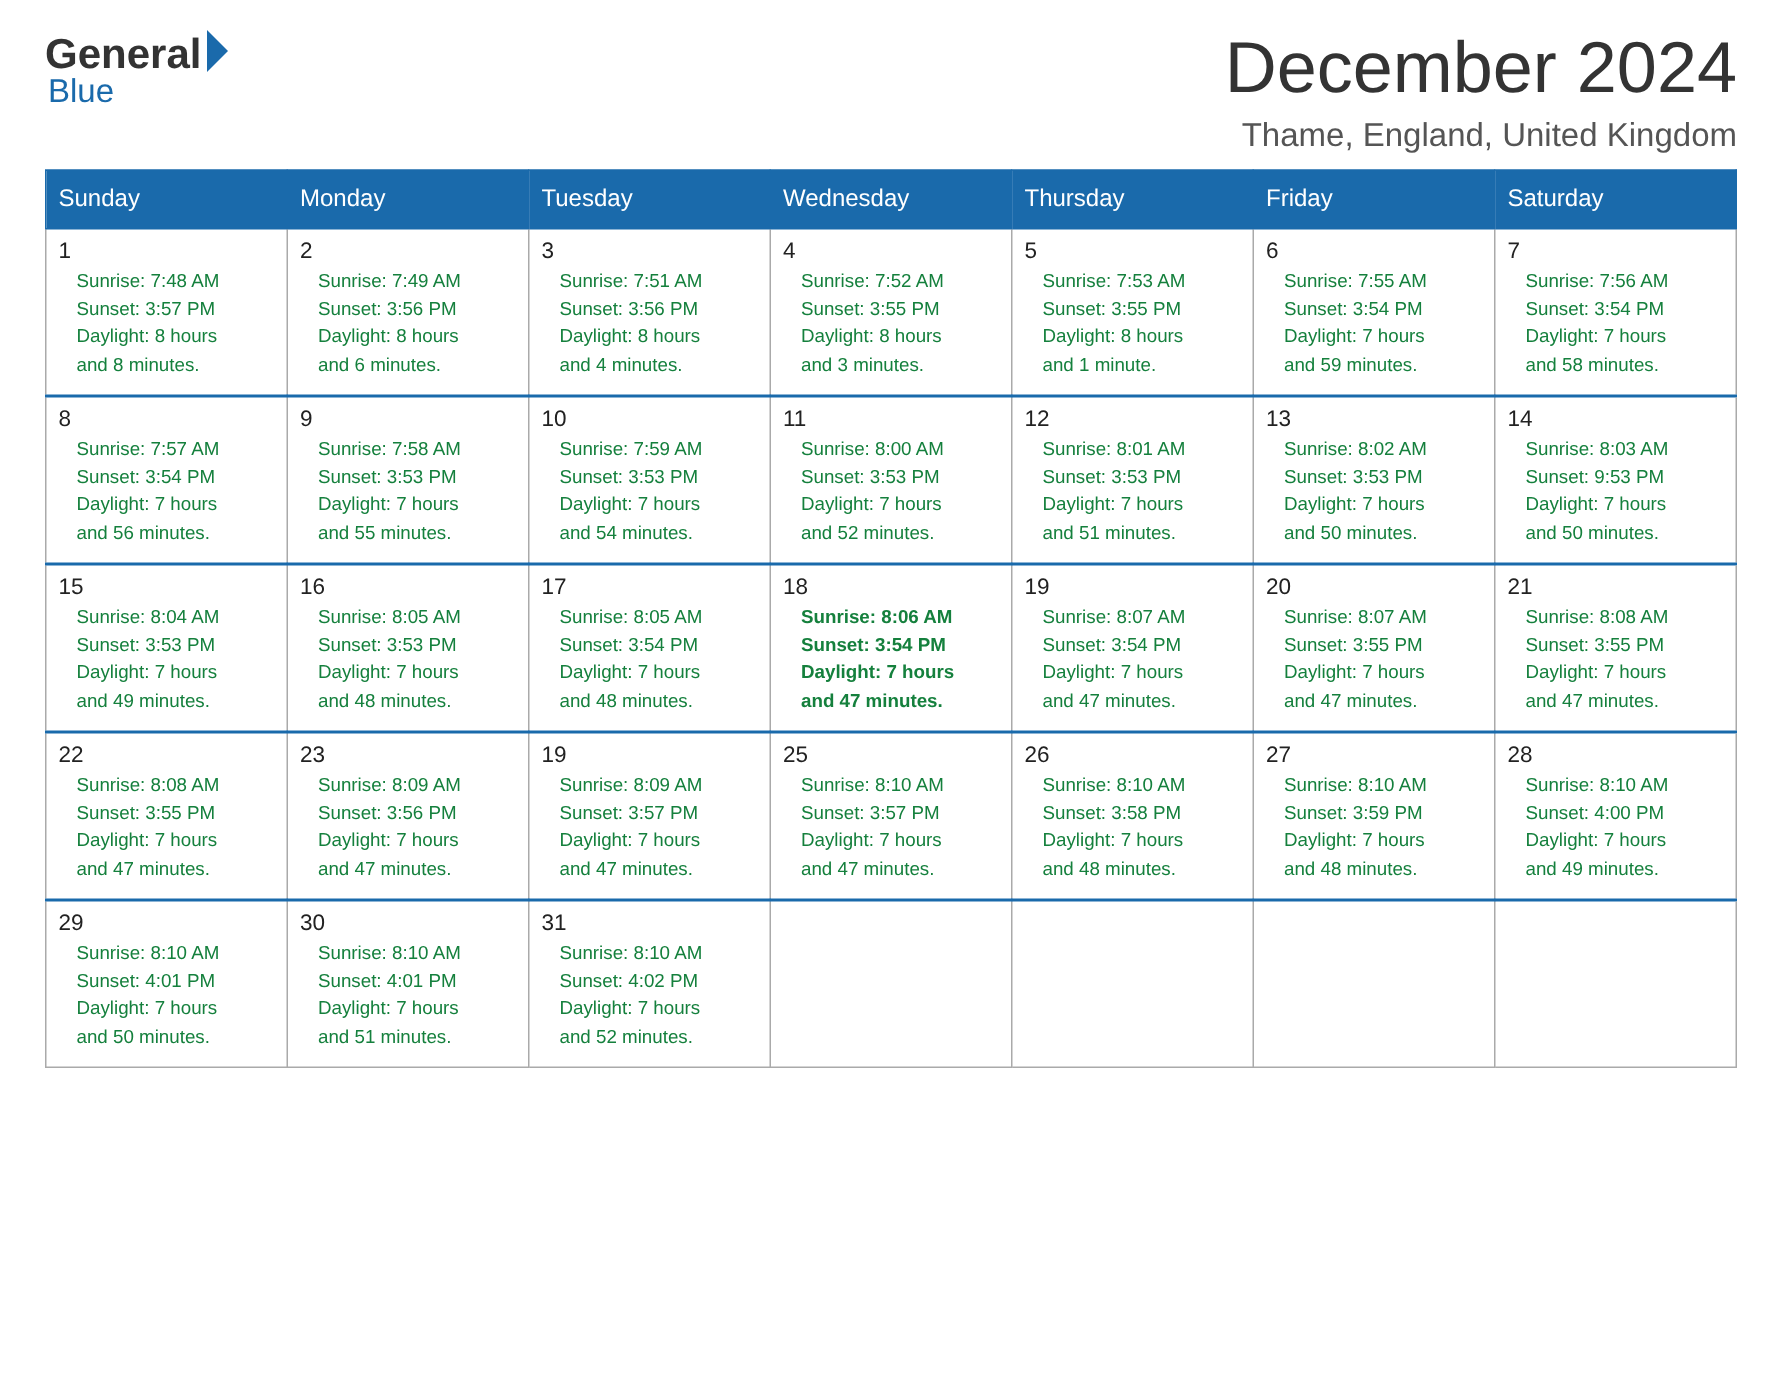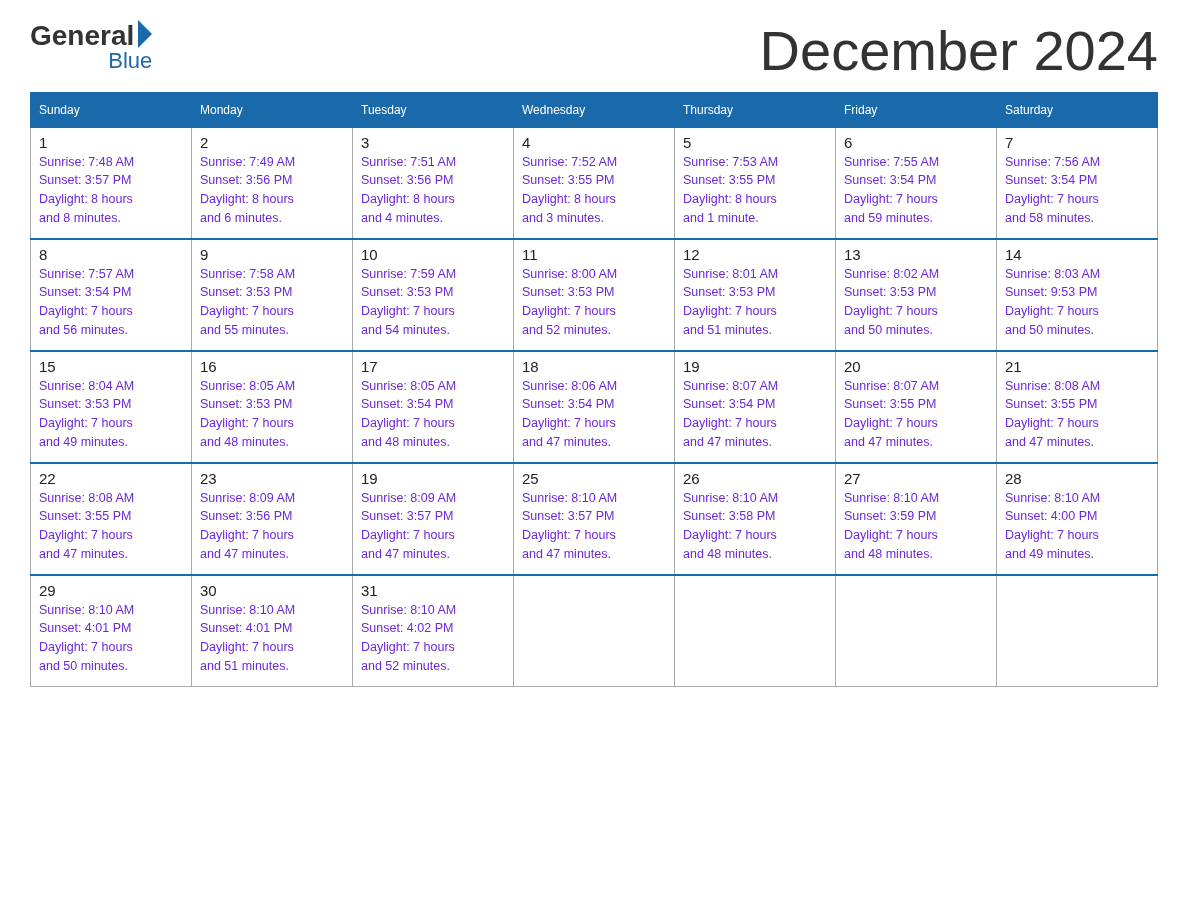--- a/index.html
+++ b/index.html
@@ -12,21 +12,21 @@
     }
     .header {
       display: flex;
       justify-content: space-between;
       align-items: flex-start;
       margin-bottom: 10px;
     }
     .logo {
       display: flex;
       flex-direction: column;
-      align-items: flex-end;
+      align-items: flex-start;
     }
     .logo-general {
       font-size: 28px;
       font-weight: bold;
       color: #333;
       display: flex;
       align-items: center;
     }
     .logo-general .arrow {
       width: 0;
@@ -41,63 +41,64 @@
       font-size: 22px;
       font-weight: normal;
       color: #1a6aab;
       margin-top: -4px;
       margin-left: 2px;
     }
     .title-block {
       text-align: right;
     }
     .month-title {
-      font-size: 56px;
+      font-size: 48px;
       font-weight: normal;
       color: #333;
       line-height: 1.1;
     }
     .location {
       font-size: 22px;
       color: #555;
       margin-top: 4px;
     }
     table {
       width: 100%;
       border-collapse: collapse;
       margin-top: 10px;
       font-size: 13.5px;
     }
     thead tr th {
       background-color: #1a6aab;
       color: #fff;
       padding: 10px 8px;
       text-align: left;
-      font-size: 12px;
+      font-size: 16px;
       font-weight: normal;
       border: 1px solid #1a6aab;
     }
     tbody tr td {
       vertical-align: top;
       padding: 6px 8px 10px 8px;
       border: 1px solid #aaa;
       width: 14.28%;
       min-height: 90px;
     }
     tbody tr td .day-num {
       font-size: 15px;
       font-weight: normal;
       display: block;
       margin-bottom: 2px;
       color: #222;
     }
     tbody tr td .day-info {
       font-size: 12.5px;
-      color: #6d28d9;
+      color: #15803d;
       line-height: 1.5;
+      margin-left: 12px;
     }
     tbody tr td.empty {
       background: #fff;
     }
     tbody tr {
       border-bottom: 2px solid #1a6aab;
     }
     tbody tr:last-child {
       border-bottom: none;
       padding-left: 28px;
@@ -109,20 +110,21 @@
 <div class="header">
   <div class="logo">
     <div class="logo-general">
       <span>General</span>
       <div class="arrow"></div>
     </div>
     <div class="logo-blue">Blue</div>
   </div>
   <div class="title-block">
     <div class="month-title">December 2024</div>
+    <div class="location">Thame, England, United Kingdom</div>
   </div>
 </div>
 
 <table>
   <thead>
     <tr>
     <th>Sunday</th>
         <th>Monday</th>
         <th>Tuesday</th>
         <th>Wednesday</th>
@@ -251,21 +253,21 @@
         </td>
         <td>
           <span class="day-num">17</span>
           <div class="day-info" style="white-space: pre-line;">Sunrise: 8:05 AM
 Sunset: 3:54 PM
 Daylight: 7 hours
 and 48 minutes.</div>
         </td>
         <td>
           <span class="day-num">18</span>
-          <div class="day-info" style="white-space: pre-line;">Sunrise: 8:06 AM
+          <div class="day-info" style="white-space: pre-line; font-weight: bold;">Sunrise: 8:06 AM
 Sunset: 3:54 PM
 Daylight: 7 hours
 and 47 minutes.</div>
         </td>
         <td>
           <span class="day-num">19</span>
           <div class="day-info" style="white-space: pre-line;">Sunrise: 8:07 AM
 Sunset: 3:54 PM
 Daylight: 7 hours
 and 47 minutes.</div>

